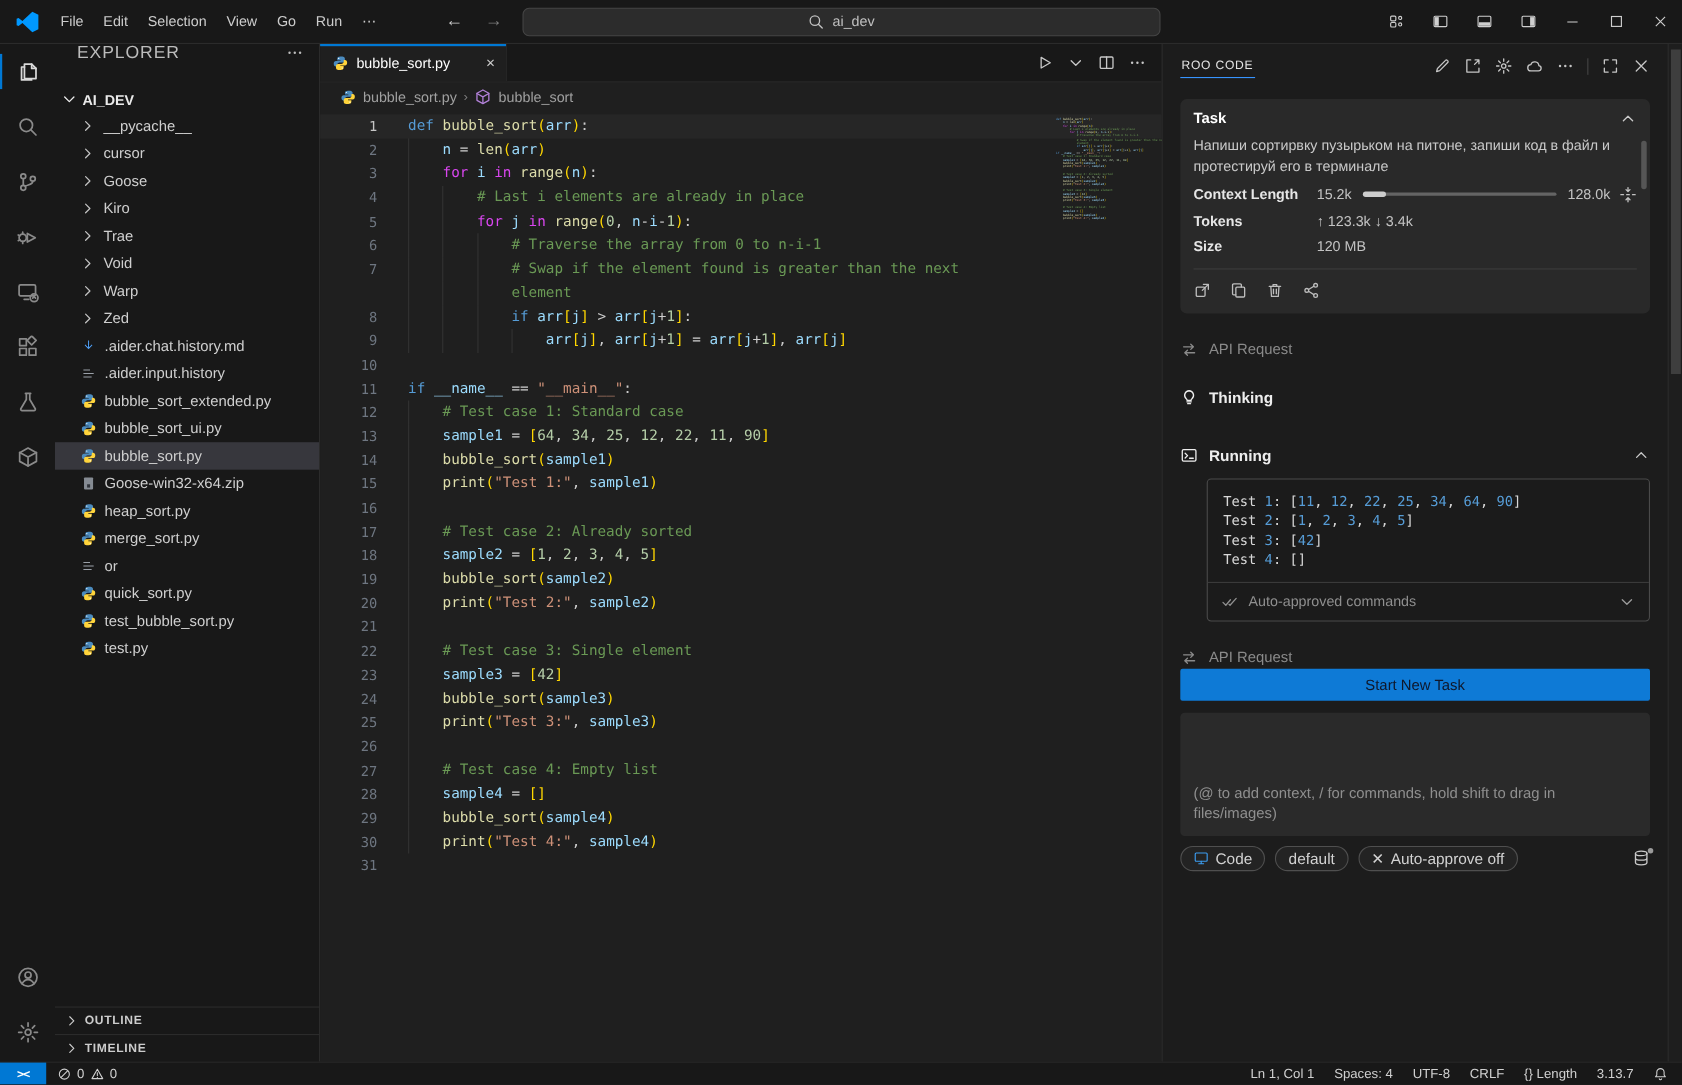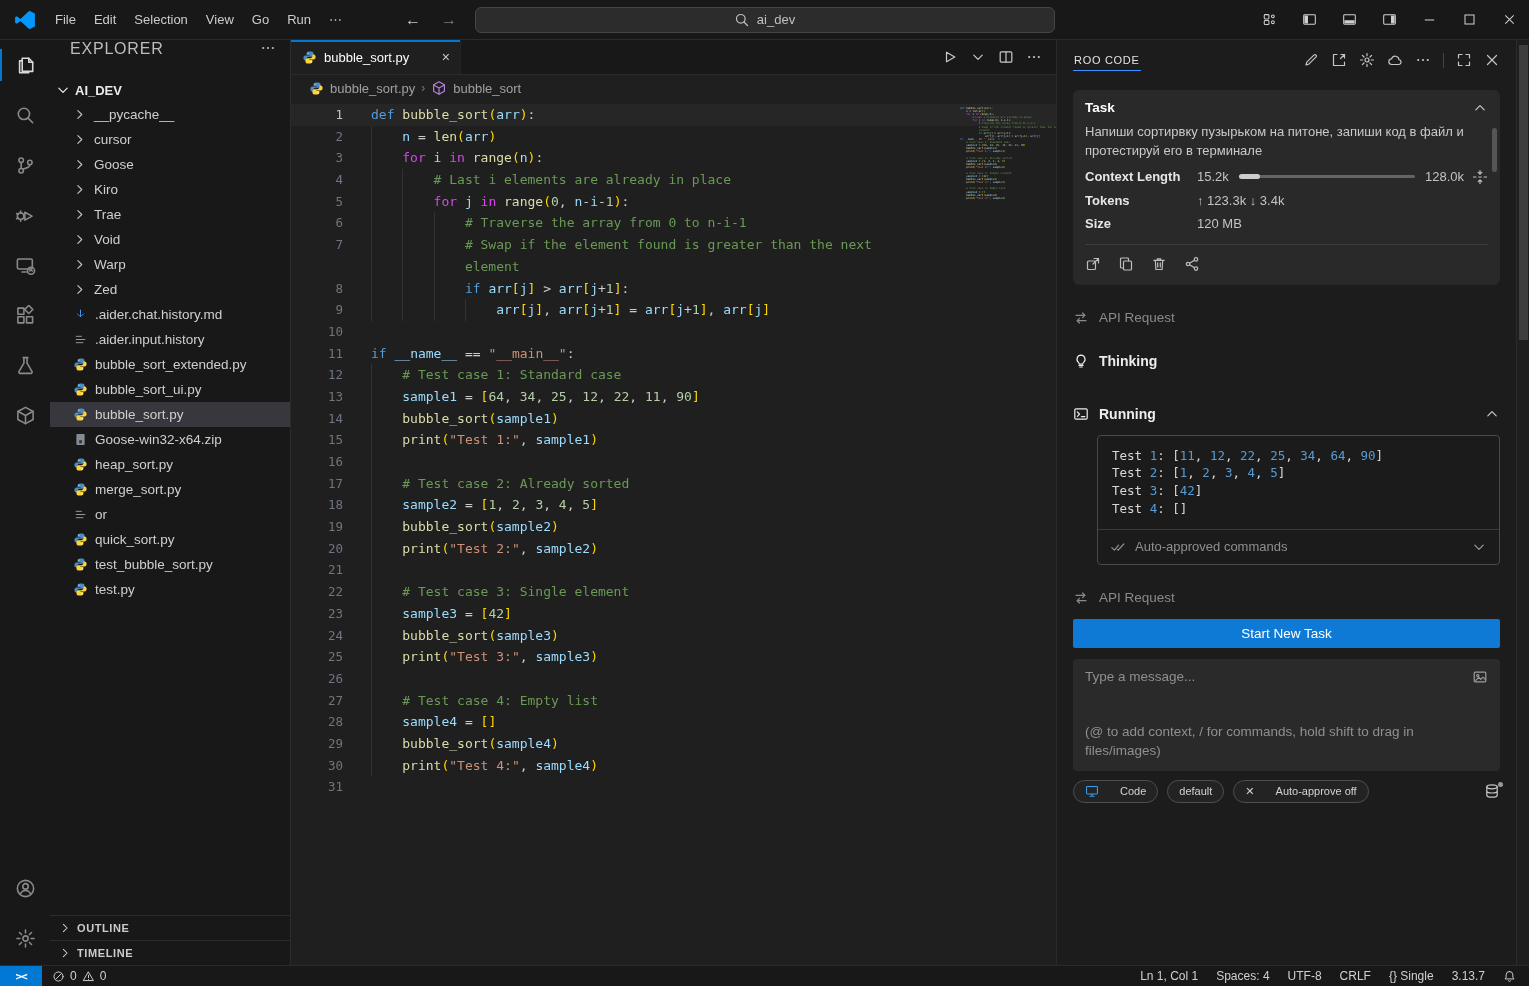--- a/index.html
+++ b/index.html
@@ -93,30 +93,30 @@
   #task-actions{display:flex;gap:17px;color:#bdbdbd;padding:2px 0 3px}
   .prow{display:flex;align-items:center;gap:10px;margin-top:25px;font-size:13.5px;color:#8a8a8a;flex:none}
   .prow.bright{color:#ededed;font-weight:700;font-size:14px;margin-top:27px}
   .prow .tail{margin-left:auto;color:#c9c9c9}
   #row-running{margin-top:37px}
   #term-card{margin:13px 0 0 24px;border:1px solid #4a4a4a;border-radius:4px;background:#1b1b1b;flex:none}
   #term-cmd{padding:13px 14px;font-family:"DejaVu Sans Mono",monospace;font-size:12.5px;font-weight:600;border-bottom:1px solid #3a3a3a}
   #term-out{padding:11px 14px;font-family:"DejaVu Sans Mono",monospace;font-size:12.5px;font-weight:400;line-height:1.42;border-bottom:1px solid #3a3a3a}
   #term-foot{display:flex;align-items:center;gap:9px;padding:9px 12px;color:#8f8f8f;font-size:13px}
   #term-foot .tail{margin-left:auto;color:#9a9a9a}
-  #newtask-btn{margin-top:13px;height:29px;background:#0e7ad6;color:#ffffff;font-size:13.5px;display:flex;align-items:center;
+  #newtask-btn{margin-top:2px;height:29px;background:#0e7ad6;color:#0f172a;font-size:13.5px;display:flex;align-items:center;
     justify-content:center;border-radius:2px;flex:none}
   #msgbox{margin-top:11px;height:112px;background:#2a2a2a;border-radius:4px;padding:10px 12px;display:flex;
     flex-direction:column;font-size:13.5px;color:#8f8f8f;flex:none}
   #msg-top{display:flex;align-items:flex-start}
   #msg-top .icon{margin-left:auto;color:#9c9c9c}
   #msg-hint{margin-top:auto;line-height:1.4}
   #pills{display:flex;align-items:center;gap:9px;margin-top:9px;flex:none}
-  .pill{height:23px;display:flex;align-items:center;gap:21px;padding:0 11px;border:1px solid #4f4f4f;border-radius:12px;
-    font-size:11px;color:#d2d2d2;background:#232323}
+  .pill{height:23px;display:flex;align-items:center;gap:6px;padding:0 11px;border:1px solid #4f4f4f;border-radius:12px;
+    font-size:14px;color:#d2d2d2;background:#232323}
   .pill .icon svg{width:14px;height:14px}
   #pill-mode .icon{color:#3c9df0}
   #db-wrap{margin-left:auto;position:relative;color:#c9c9c9}
   #db-wrap::after{content:"";position:absolute;top:-1px;right:-3px;width:5px;height:5px;border-radius:50%;background:#9a9a9a}
 
   
   #edge{width:13px;background:#1e1e1e;border-left:1px solid #2b2b2b}
   #ethumb{margin:5px auto 0;width:9px;height:295px;background:#3e3e3e}
 
   
@@ -919,30 +919,20 @@
           <svg viewBox="0 0 16 16">
             <path d="M3 5.3h8.6M9.5 3l2.4 2.3L9.5 7.6M13 10.7H4.4M6.5 8.4 4.1 10.7l2.4 2.3"></path>
           </svg>
         </span>
       <span>API Request</span>
     </div>
 
     <div id="newtask-btn">Start New Task</div>
 
     <div id="msgbox">
-      <div id="msg-top">
-        <span>Type a message...</span>
-        <span class="icon">
-            <svg viewBox="0 0 16 16">
-              <rect x="2.2" y="3.2" width="11.6" height="9.6" rx="1"></rect>
-              <circle cx="5.8" cy="6.6" r="1.1"></circle>
-              <path d="M3.8 11.4l3-3 2 2 2.2-2.2 2.4 2.4"></path>
-            </svg>
-          </span>
-      </div>
       <div id="msg-hint">(@ to add context, / for commands, hold shift to drag in files/images)</div>
     </div>
 
     <div id="pills">
       <div class="pill" id="pill-mode">
         <span class="icon">
             <svg viewBox="0 0 16 16">
               <rect x="1.8" y="2.8" width="12.4" height="8.6" rx="1"></rect>
               <path d="M5.5 14h5M8 11.4V14"></path>
             </svg>
@@ -986,21 +976,21 @@
           <path d="M8 6.4v3.1M8 11.6v.1"></path>
         </svg>
       </span>
     <span>0</span>
   </div>
   <div id="sb-right">
       <span>Ln 1, Col 1</span>
       <span>Spaces: 4</span>
       <span>UTF-8</span>
       <span>CRLF</span>
-      <span>{} Single</span>
+      <span>{} Length</span>
       <span>3.13.7</span>
       <span class="icon">
         <svg viewBox="0 0 16 16">
           <path d="M8 1.8a4.1 4.1 0 0 1 4.1 4.1v3l1.4 2.1H2.5l1.4-2.1v-3A4.1 4.1 0 0 1 8 1.8zM6.7 13.2a1.35 1.35 0 0 0 2.6 0"></path>
         </svg>
       </span>
     </div>
 </div>
 
 </body></html>

